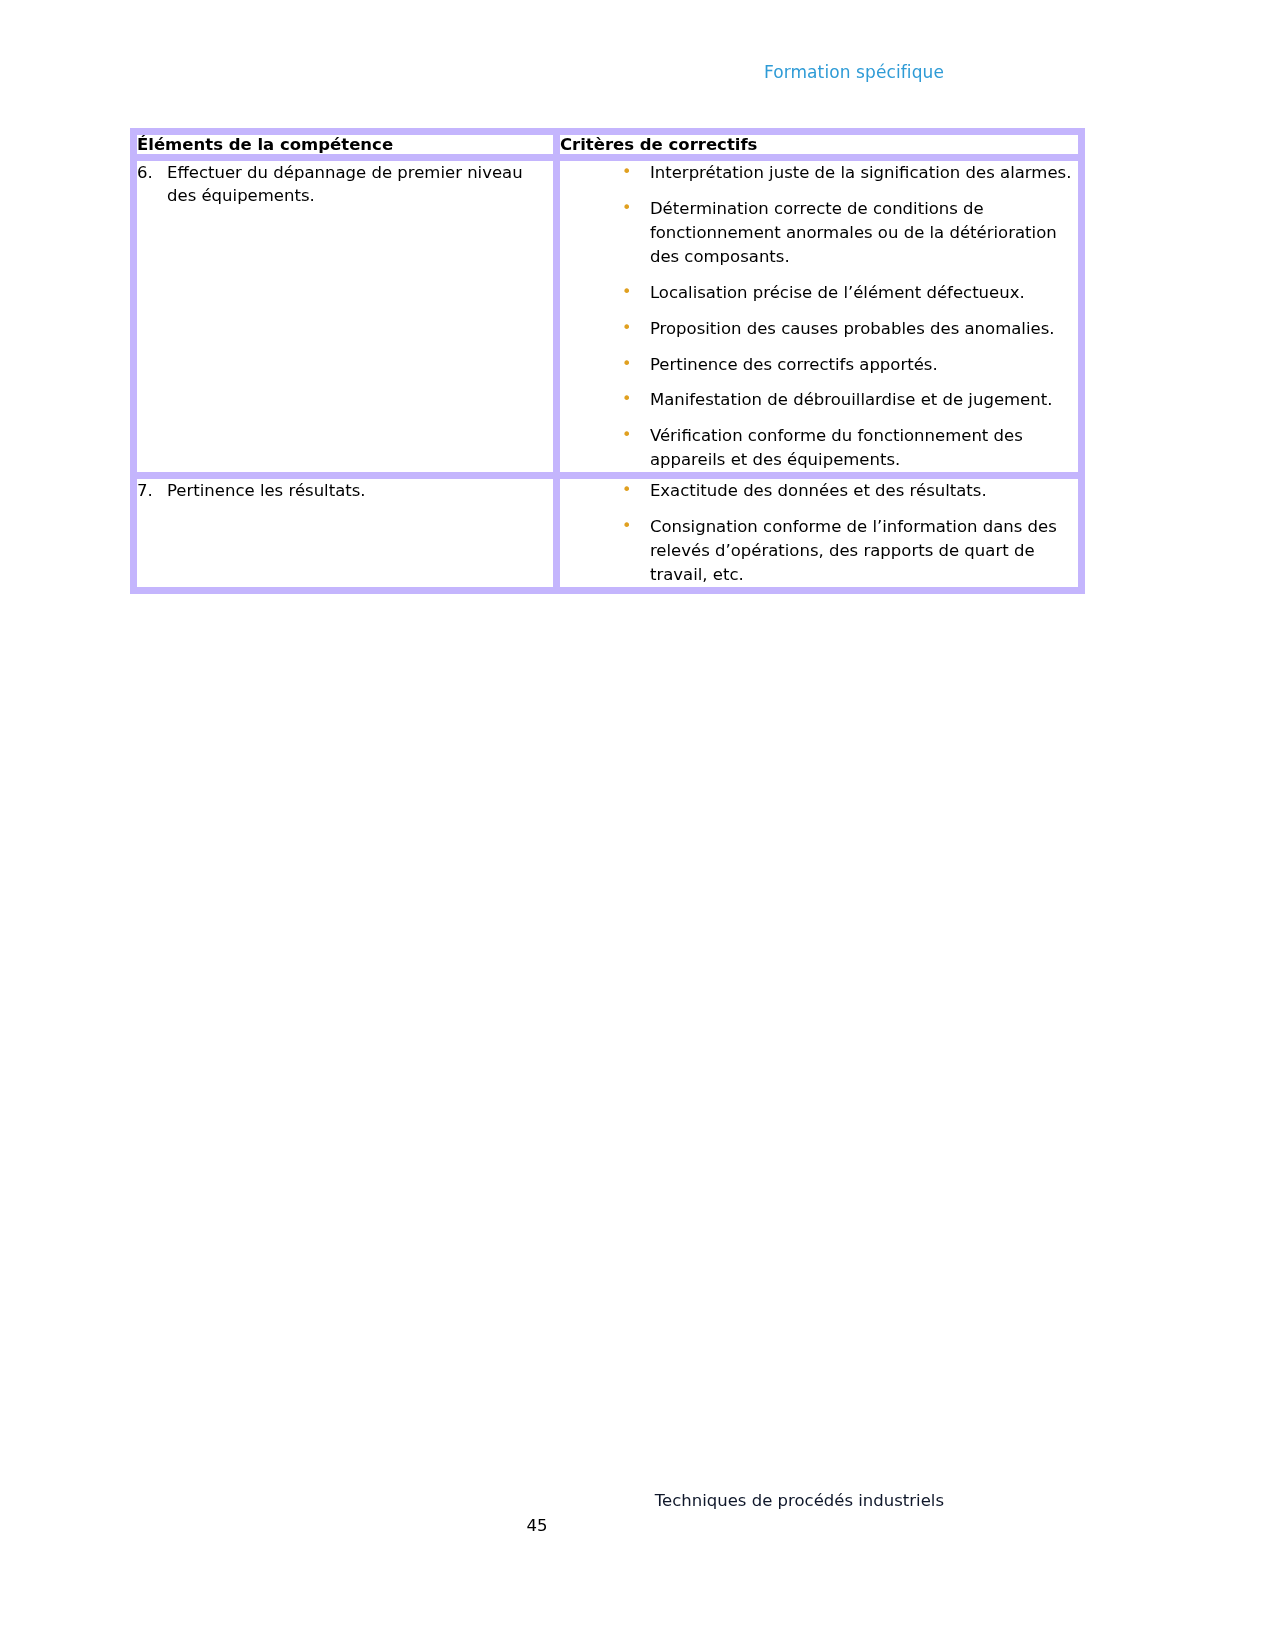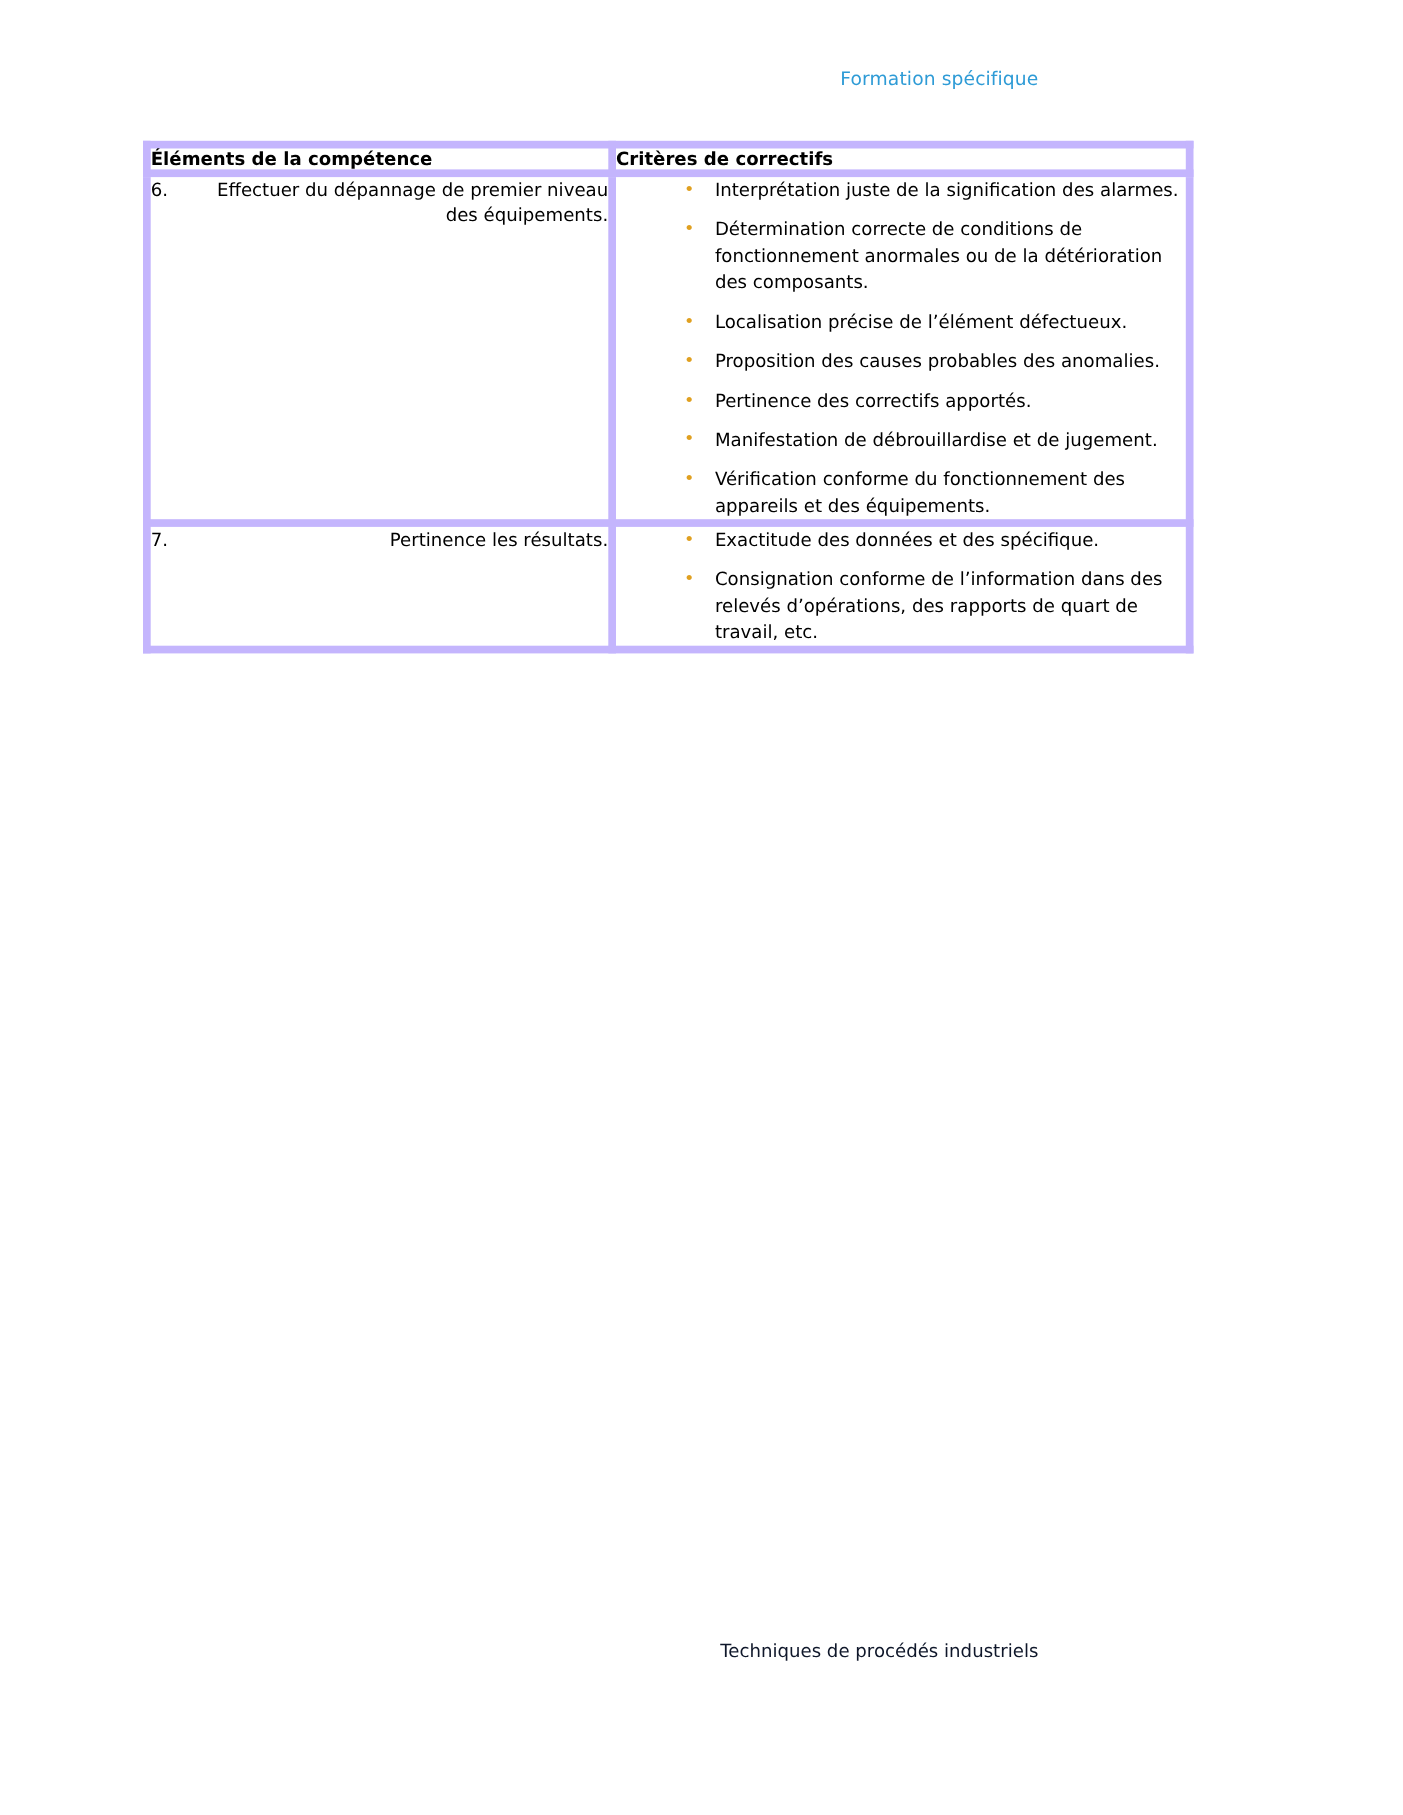--- a/index.html
+++ b/index.html
@@ -65,21 +65,20 @@
   .numbered {
     display: flex;
     gap: 6px;
   }
   .num {
     flex: 0 0 auto;
     width: 24px;
   }
   .numtext {
     flex: 1 1 auto;
-    text-align: right;
   }
   ul.crit {
     list-style: none;
     margin: 0;
     padding: 0;
   }
   ul.crit li {
     position: relative;
     padding-left: 90px;
     margin-bottom: 12px;
@@ -147,23 +146,24 @@
       </tr>
       <tr>
         <td class="left-cell col-left">
           <div class="numbered">
             <span class="num">7.</span>
             <span class="numtext">Pertinence les résultats.</span>
           </div>
         </td>
         <td class="right-cell col-right">
           <ul class="crit">
-            <li><span class="bullet">•</span><span>Exactitude des données et des spécifique.</span></li>
+            <li><span class="bullet">•</span><span>Exactitude des données et des résultats.</span></li>
             <li><span class="bullet">•</span><span>Consignation conforme de l’information dans des relevés d’opérations, des rapports de quart de travail, etc.</span></li>
           </ul>
         </td>
       </tr>
     </tbody>
   </table>
 
   <div class="footer-right">Techniques de procédés industriels</div>
+  <div class="footer-page">45</div>
 
 </div>
 
 </body></html>

